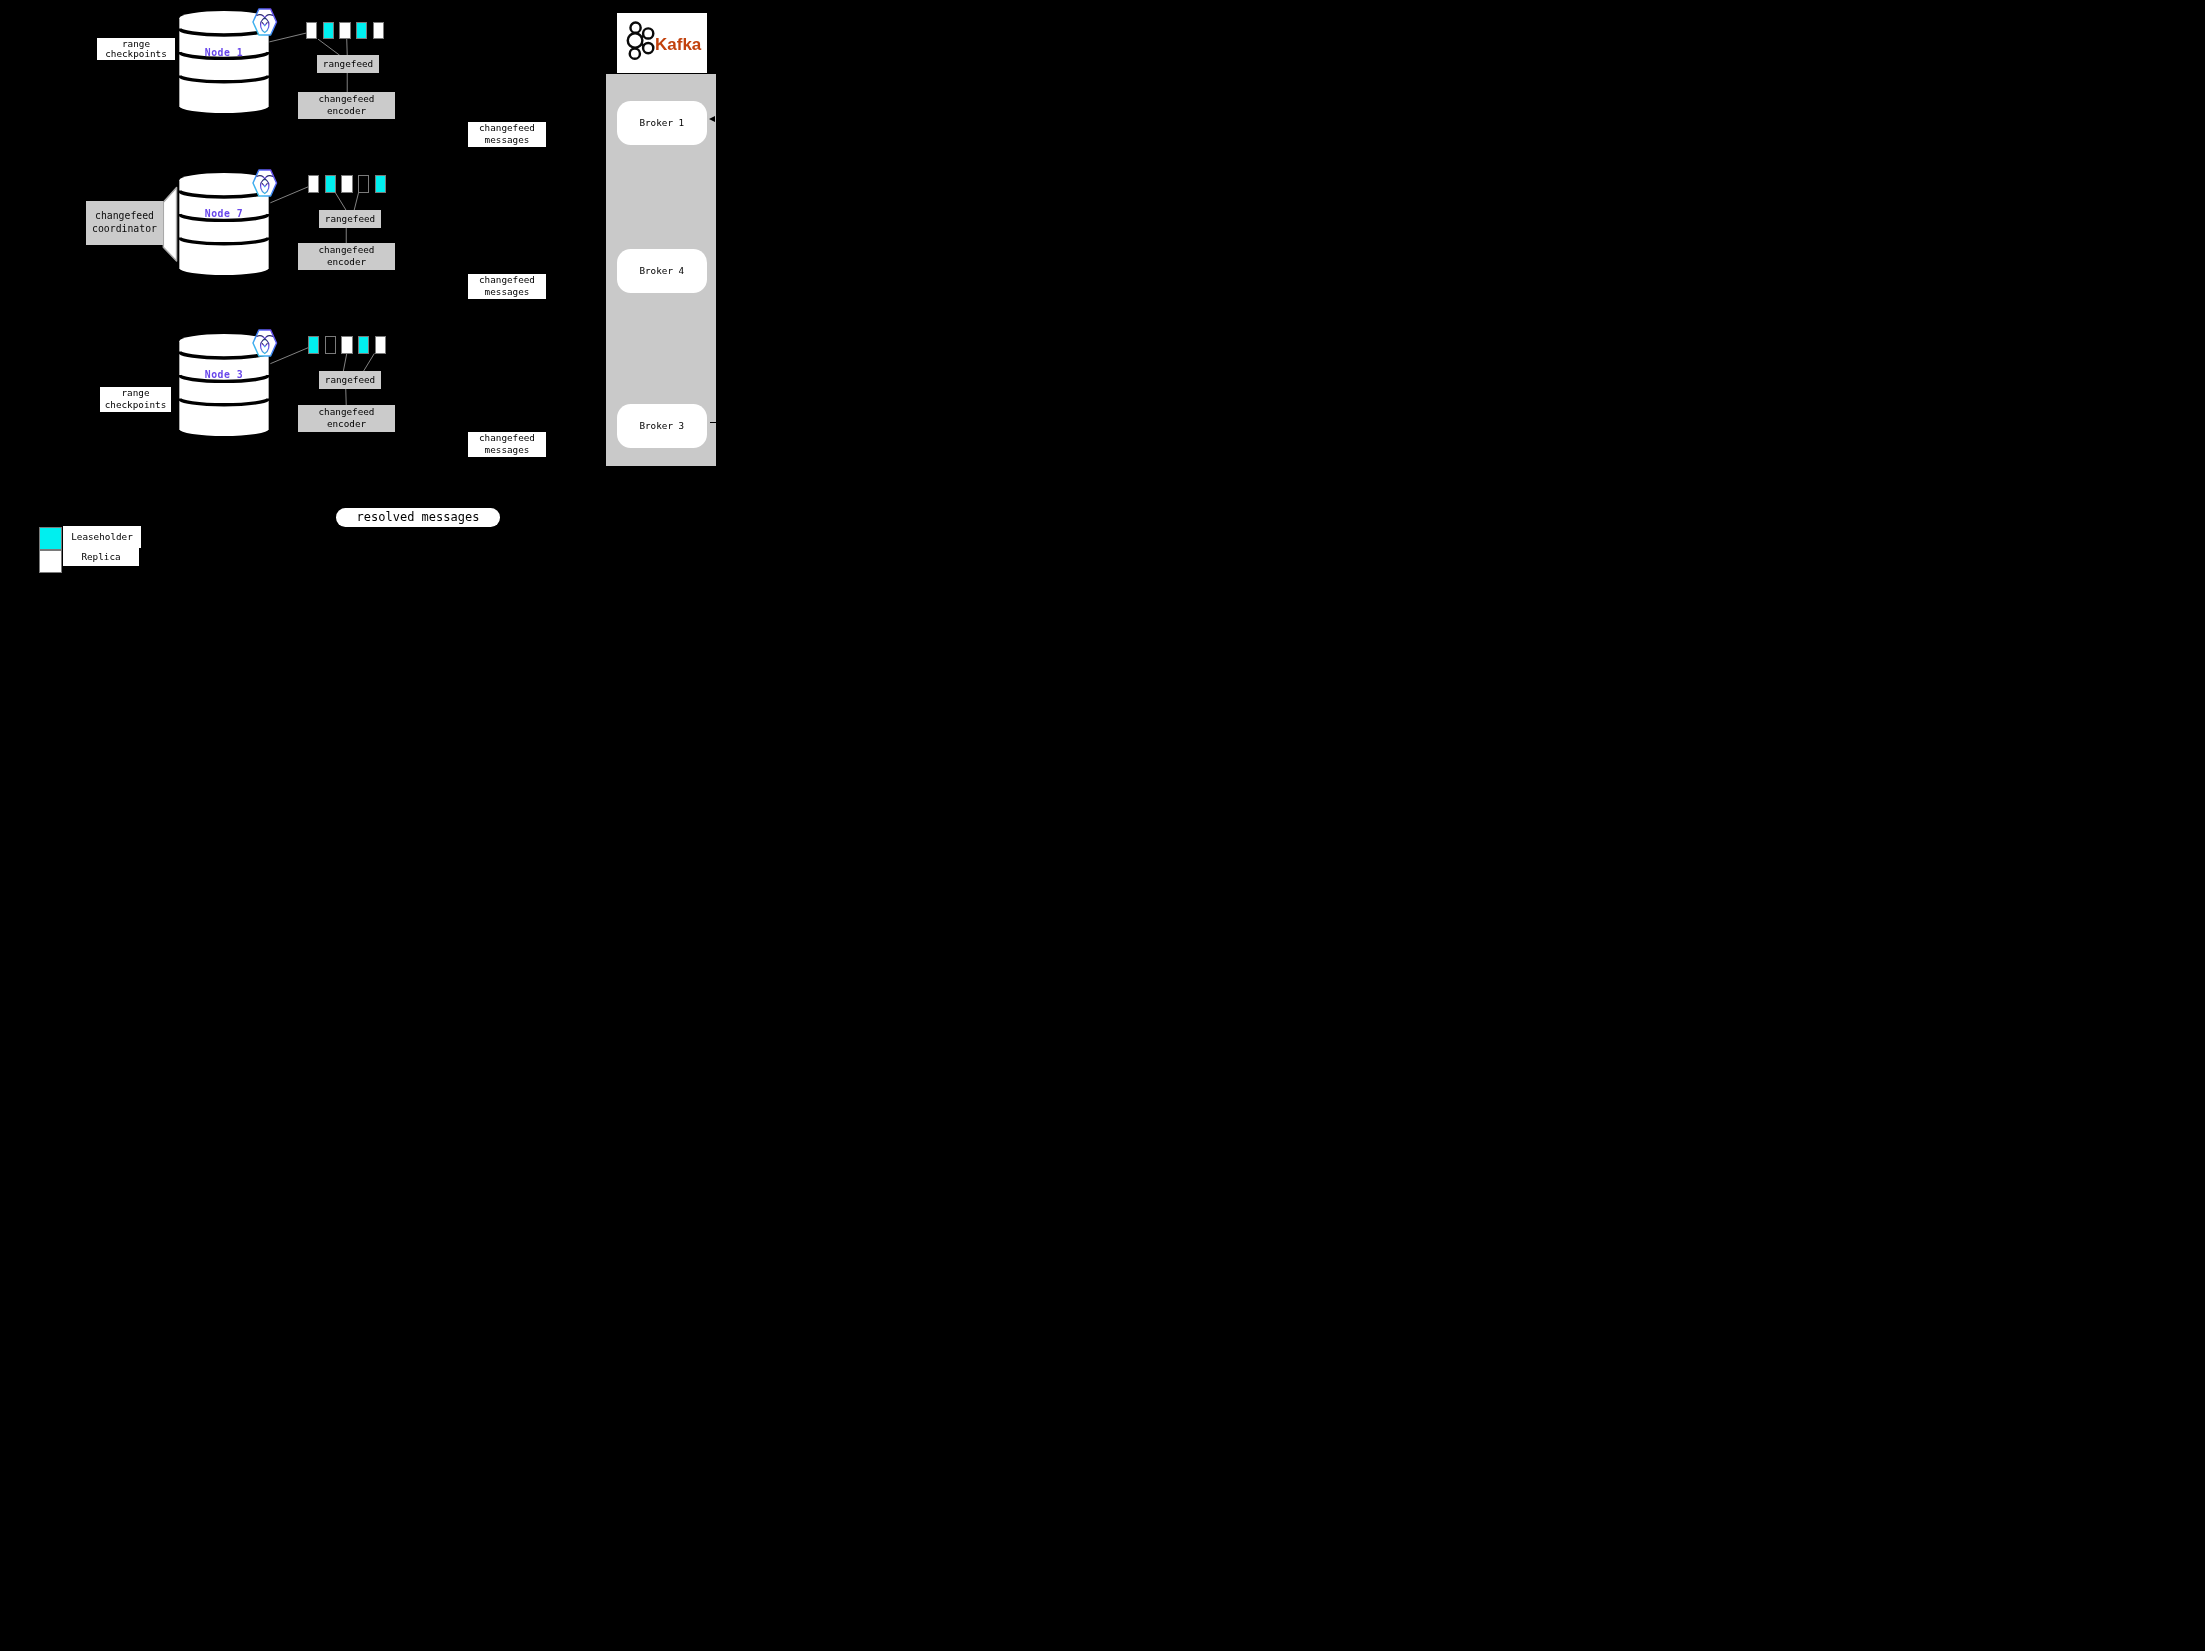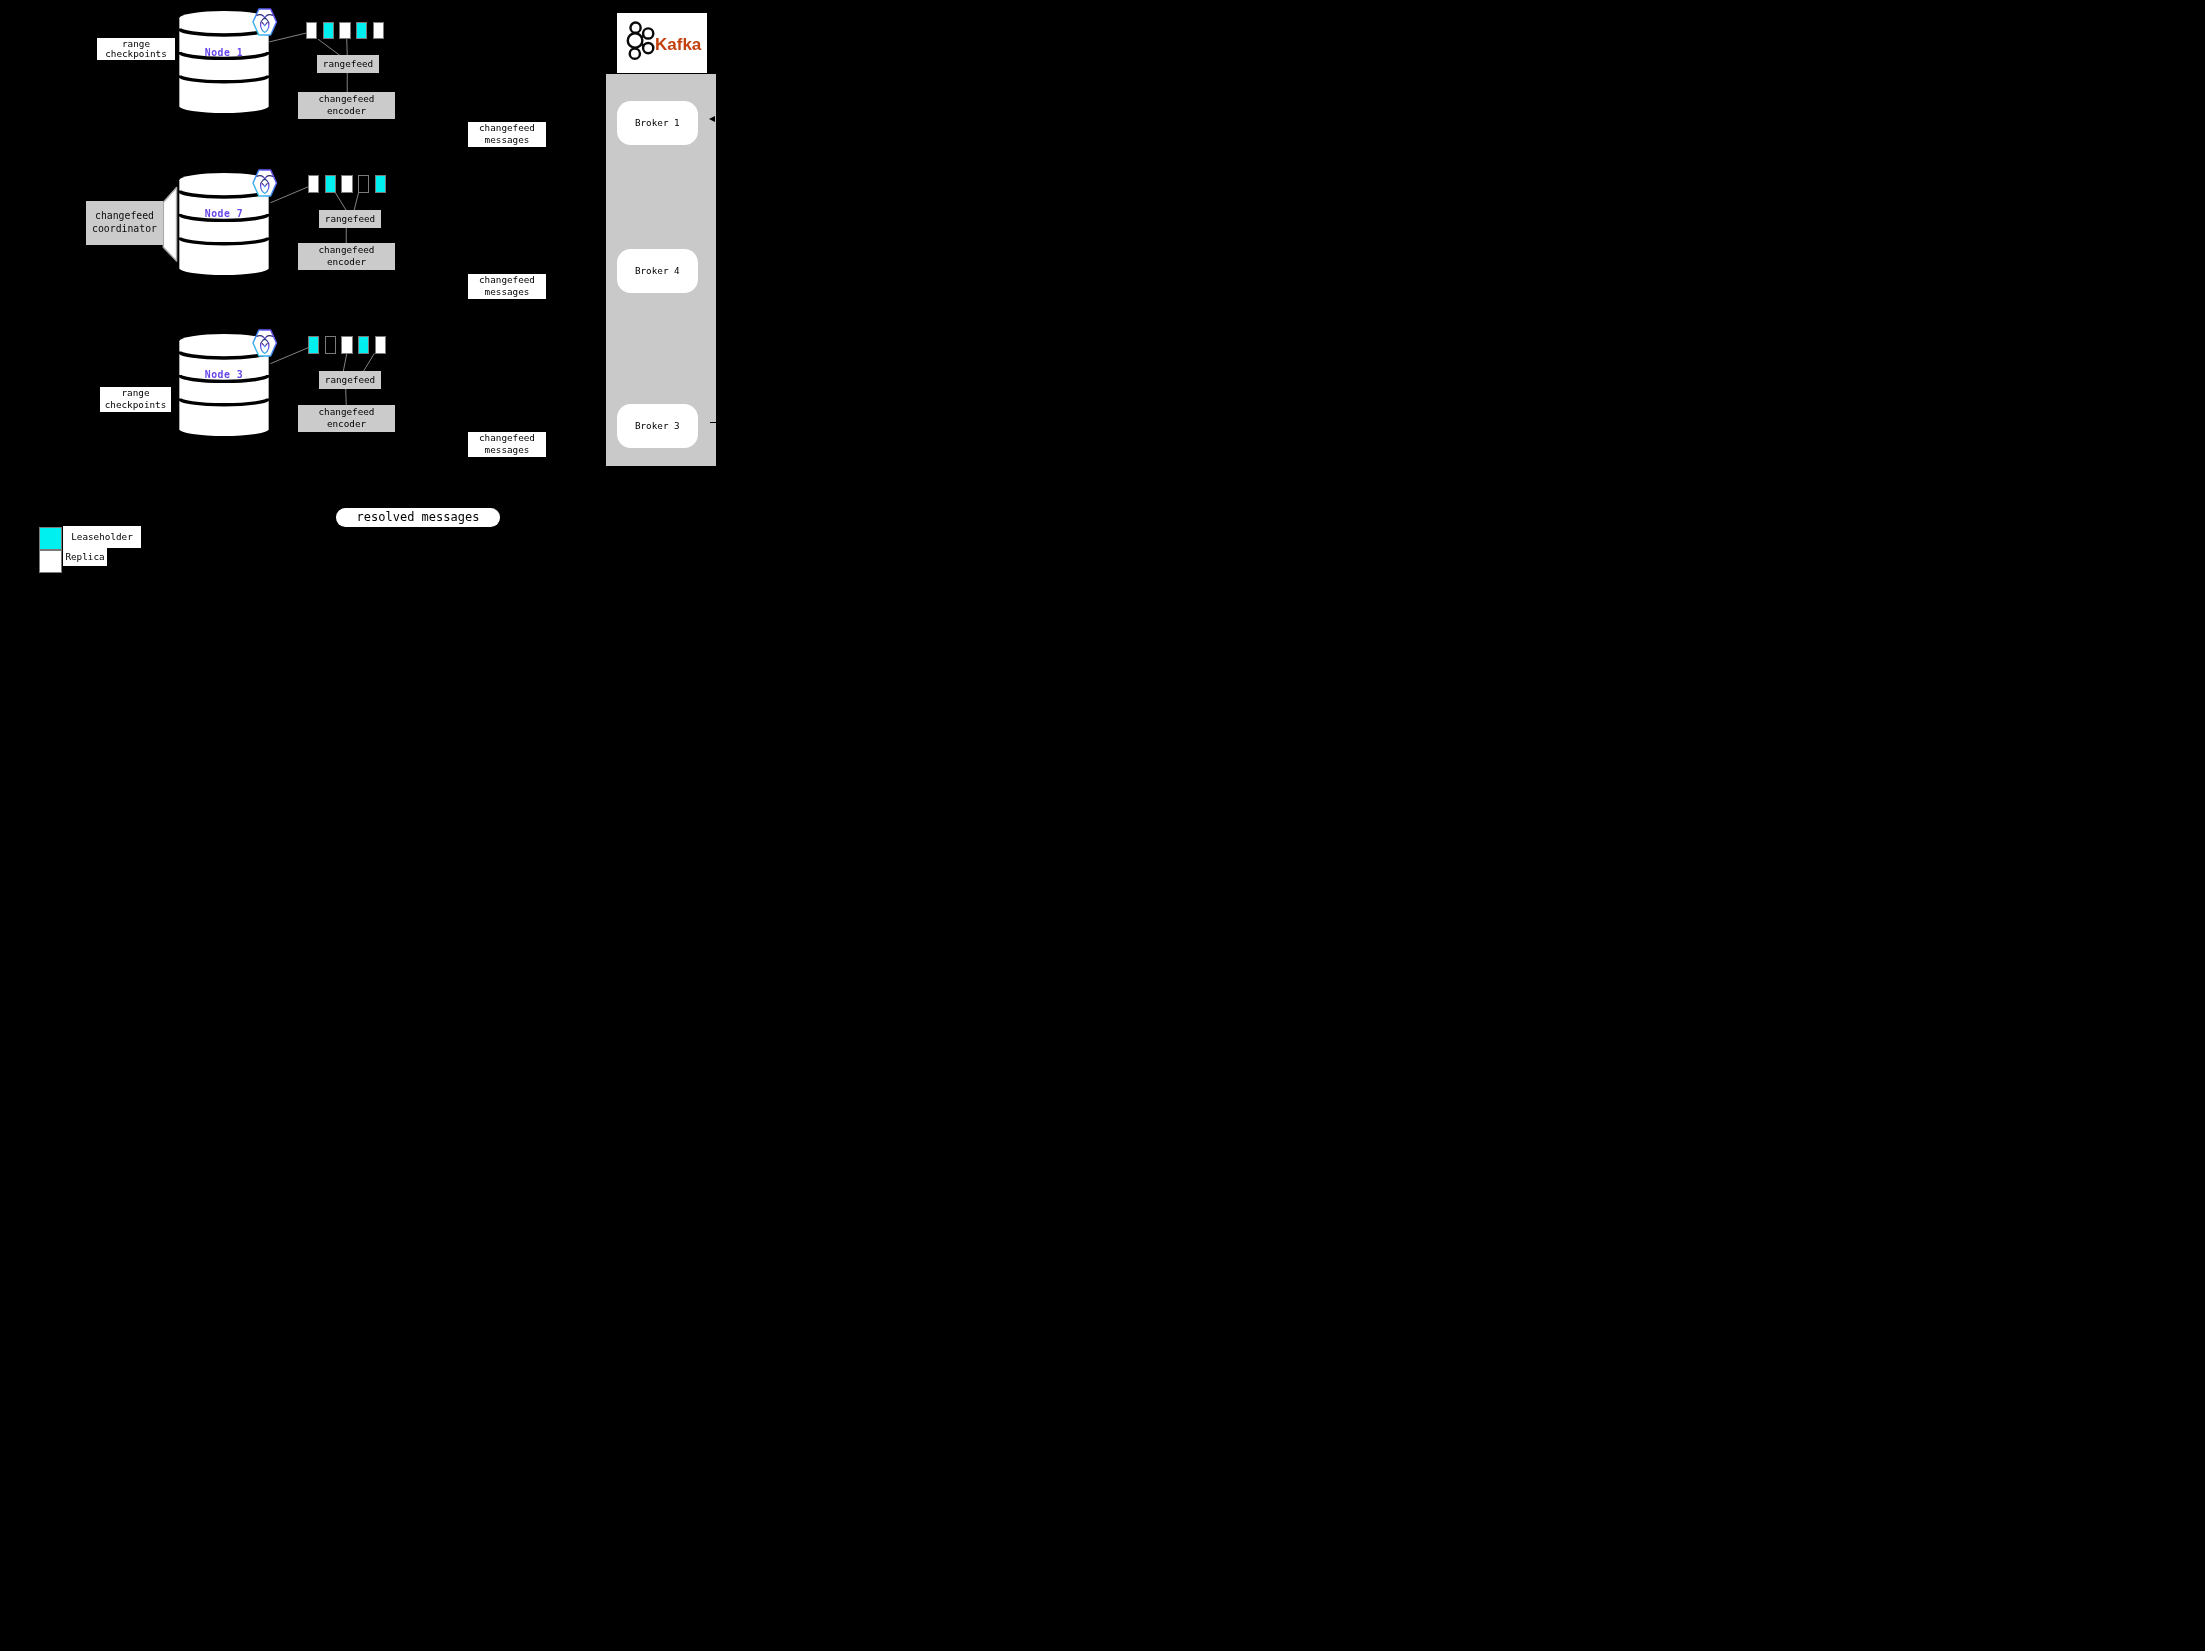--- a/index.html
+++ b/index.html
@@ -25,21 +25,21 @@
   .squares{position:absolute;display:flex;gap:5.4px;z-index:4;}
   .sq{width:11.3px;height:17.6px;border:1.5px solid #7a7a7a;background:#fff;}
   .sq.leaseholder{background:#00EFEF;}
   .sq.replica{background:#fff;}
   .sq.none{background:transparent;}
   .kafka-box{position:absolute;left:617px;top:13.2px;width:90px;height:60px;background:#fff;z-index:3;}
   .kafka-word{position:absolute;left:38px;top:22px;font-family:Liberation Sans, sans-serif;
     font-weight:bold;font-size:17px;color:#c2410c;}
   .container{position:absolute;left:606px;top:74px;width:110px;height:392px;background:#c9c9c9;z-index:2;}
   .broker{
-    position:absolute;left:10.8px;width:81px;height:44px;background:#fff;border-radius:13.7px;
+    position:absolute;left:10.8px;width:90px;height:44px;background:#fff;border-radius:13.7px;
     text-align:center;line-height:44px;font-size:9.3px;color:#000;z-index:3;
   }
   .pill{
     position:absolute;left:336px;top:508px;width:164px;height:18.6px;background:#fff;
     border-radius:9.3px;text-align:center;line-height:18.6px;font-size:12px;color:#000;z-index:3;
   }
   .legend-sq{position:absolute;width:23px;height:22.6px;border:1.5px solid #7a7a7a;z-index:3;}
   .hex{position:absolute;z-index:6;}
   .cyl{position:absolute;z-index:3;}
   svg.overlay{position:absolute;left:0;top:0;z-index:1;}
@@ -219,16 +219,16 @@
     <div class="broker" style="top:330px">Broker 3</div>
   </div>
   <div class="arrow-frag"></div>
   <div class="line-frag"></div>
 
   <div class="pill">resolved messages</div>
 
   <div class="legend-sq" style="left:39px;top:527px;background:#00EFEF;"></div>
   <div class="legend-sq" style="left:39px;top:550px;background:#fff;"></div>
   <div class="lbl" style="left:63px;top:526px;width:78px;height:22px;line-height:22px;">Leaseholder</div>
-  <div class="lbl" style="left:63px;top:548px;width:44px;height:18px;line-height:18px;">Replica</div>
+  <div class="lbl" style="left:63px;top:548px;width:76px;height:18px;line-height:18px;">Replica</div>
 
 </div>
 
 
 </body></html>

